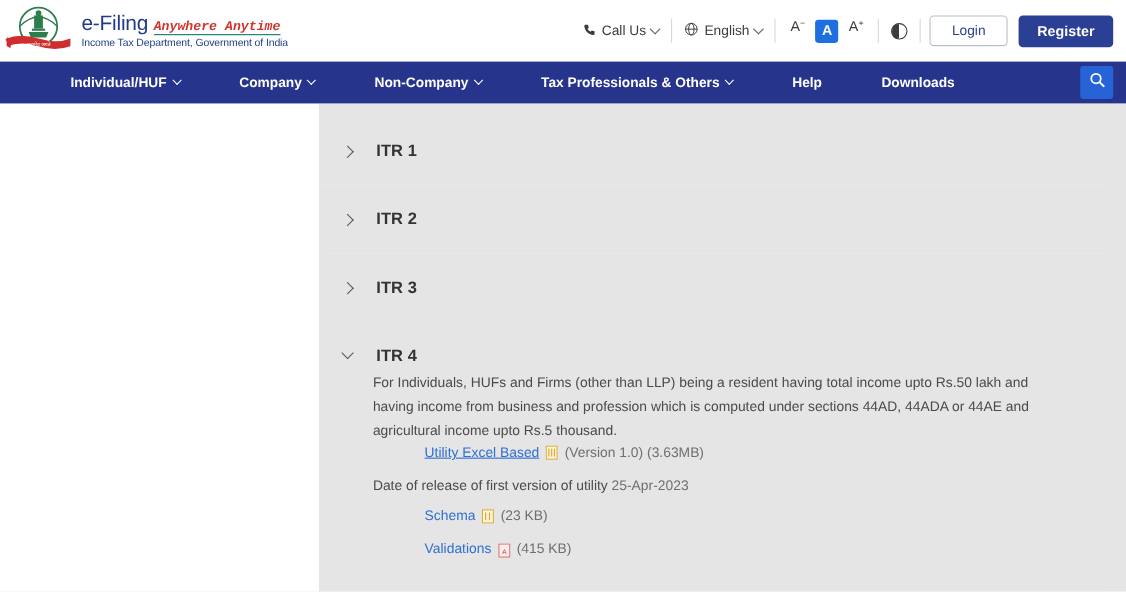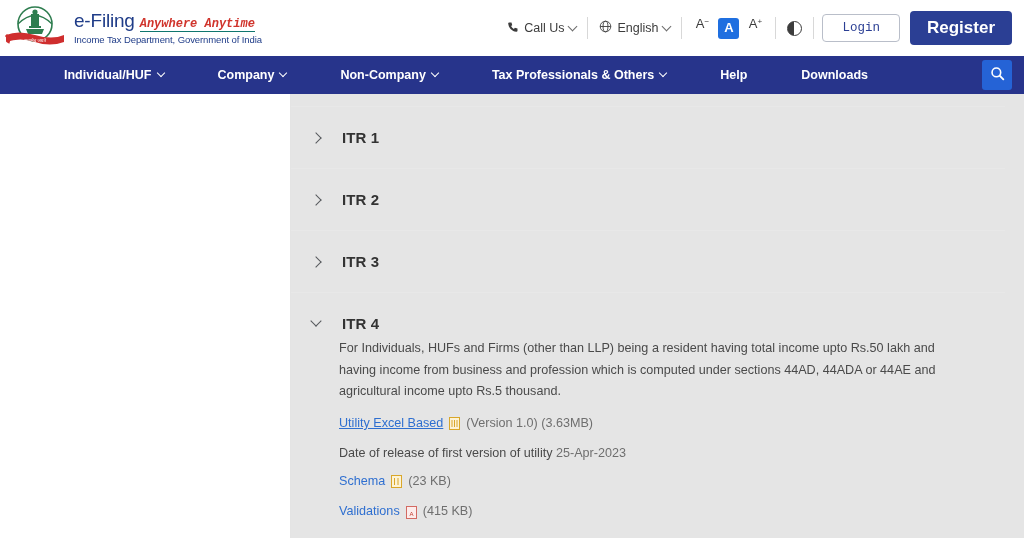--- a/index.html
+++ b/index.html
@@ -63,25 +63,24 @@
     align-items: center; border-radius: 3px; }
   .contrast-ico {
     width: 15px; height: 15px; border-radius: 50%;
     border: 1.5px solid #3c3c3c;
     background: linear-gradient(90deg, #3c3c3c 50%, #ffffff 50%);
   }
   .btn-login {
     border: 1px solid #b9bec9; background: #fff; color: #2b3f94;
     font-size: 12.5px; border-radius: 4px; padding: 6px 19px; cursor: pointer;
     margin-left: 8px;
-    font-family: Liberation Mono, monospace;
   }
   .btn-register {
     border: none; background: #2b3f94; color: #fff; font-weight: bold;
-    font-size: 17px; border-radius: 4px; padding: 7px 17px; cursor: pointer;
+    font-size: 13px; border-radius: 4px; padding: 7px 17px; cursor: pointer;
     margin-left: 10px;
   }
 
   
   .navbar {
     height: 38px; background: #27348b;
     display: flex; align-items: center; position: relative;
   }
   .nav-items { display: flex; align-items: center; height: 100%; padding-left: 37px; }
   .nav-item {
@@ -119,27 +118,27 @@
     display:inline-block; width:8px; height:8px;
     border-right: 1.8px solid #55585c; border-bottom: 1.8px solid #55585c;
     transform: rotate(-45deg); margin-left: 3px;
   }
   .chev-acc.open { transform: rotate(45deg); position: relative; top: -3px; }
 
   .acc-head.expanded { padding-bottom: 6px; }
   .acc-body { padding: 0 0 14px 48px; }
   .acc-desc {
     font-size: 12.6px; color: #4a4a4a; line-height: 1.72;
-    max-width: 600px; margin-bottom: 12px;
+    max-width: 600px; 
   }
   .dl-row {
     display: flex; align-items: center; gap: 6px;
     font-size: 12.6px; color: #4a4a4a; margin-bottom: 13px; line-height: 1.4;
   }
-  .dl-link { color: #2f6fd0; cursor: pointer; }
+  .dl-link { color: #2f6fd0; cursor: pointer; margin-left: 47px; }
   .dl-link.under { text-decoration: underline; font-weight: normal; }
   .dl-meta { color: #6f6f6f; }
   .plain-row { font-size: 12.6px; color: #4a4a4a; margin-bottom: 13px; }
   .plain-row .dt { color: #6f6f6f; }
 
   .file-ico { width: 11px; height: 13px; flex: none; display:inline-block; }
 </style>
 </head>
 <body>
 

